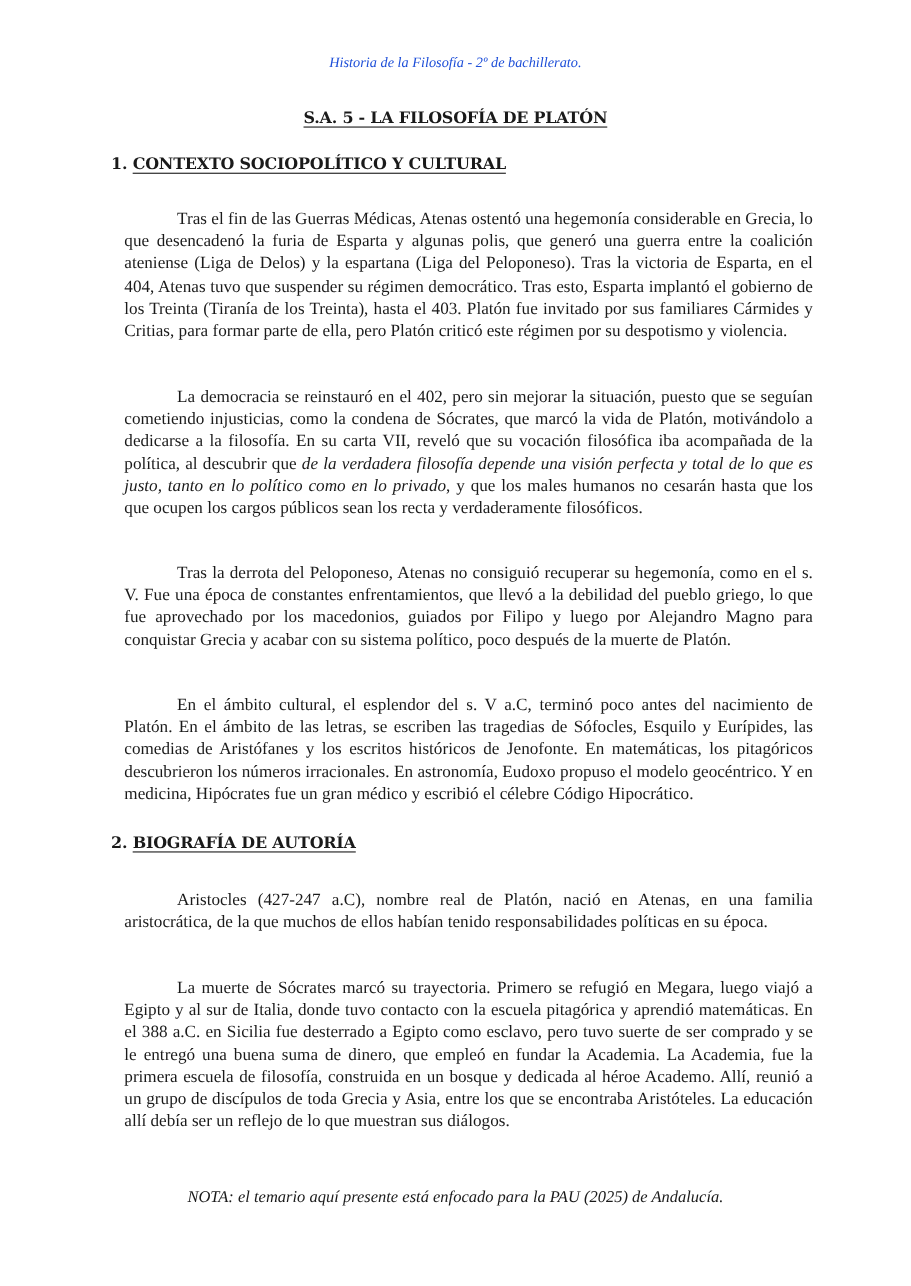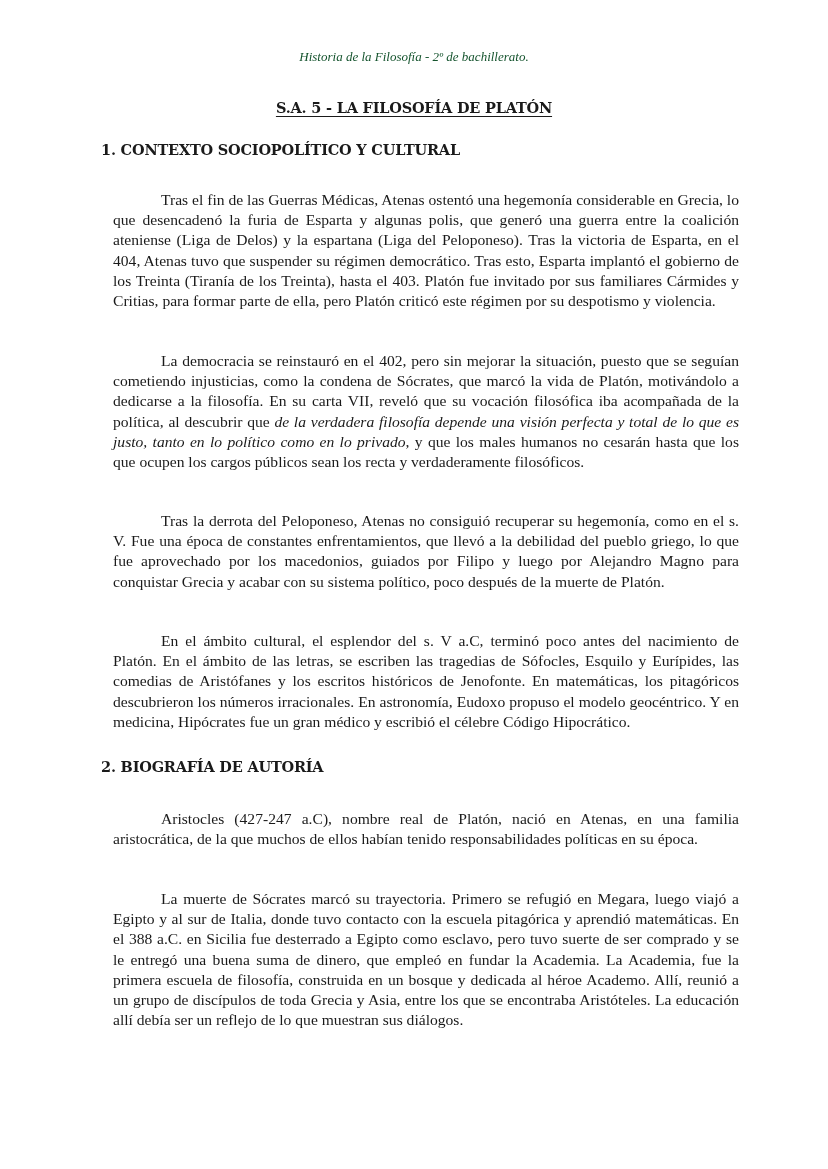--- a/index.html
+++ b/index.html
@@ -23,21 +23,21 @@
   }
   .running-header {
     position: absolute;
     top: 49px;
     left: 0;
     width: 626px;
     text-align: center;
     font-style: italic;
     font-size: 13px;
     font-family: "Liberation Serif", serif;
-    color: #14532d;
+    color: #1d4ed8;
   }
   .doc-title {
     position: absolute;
     top: 99px;
     left: 0;
     width: 626px;
     text-align: center;
     font-weight: bold;
     font-size: 14.5px;
     text-decoration: underline;
@@ -45,20 +45,21 @@
     letter-spacing: -0.2px;
   }
   .section-heading {
     position: absolute;
     left: 0;
     font-weight: bold;
     font-size: 14.5px;
     letter-spacing: -0.2px;
   }
   .section-heading .title {
+    text-decoration: underline;
     text-underline-offset: 3px;
   }
   .para {
     position: absolute;
     left: 0;
     width: 626px;
     font-family: "Liberation Serif", serif;
     font-size: 15.6px;
     line-height: 20.2px;
     text-align: justify;
@@ -103,15 +104,16 @@
   <div class="section-heading" style="top:758px;">
     <span>2.</span>
     <span class="title">BIOGRAFÍA DE AUTORÍA</span>
   </div>
 
   <p class="para" style="top:797px;">Aristocles (427-247 a.C), nombre real de Platón, nació en Atenas, en una familia aristocrática, de la que muchos de ellos habían tenido responsabilidades políticas en su época.</p>
 
   <p class="para" style="top:877px;">La muerte de Sócrates marcó su trayectoria. Primero se refugió en Megara, luego viajó a Egipto y al sur de Italia, donde tuvo contacto con la escuela pitagórica y aprendió matemáticas. En el 388 a.C. en Sicilia fue desterrado a Egipto como esclavo, pero tuvo suerte de ser comprado y se le entregó una buena suma de dinero, que empleó en fundar la Academia. La Academia, fue la primera escuela de filosofía, construida en un bosque y dedicada al héroe Academo. Allí, reunió a un grupo de discípulos de toda Grecia y Asia, entre los que se encontraba Aristóteles. La educación allí debía ser un reflejo de lo que muestran sus diálogos.</p>
 
   <div class="footer-note">
+    <div>NOTA: el temario aquí presente está enfocado para la PAU (2025) de Andalucía.</div>
   </div>
 
 </div>
 
 </body></html>

